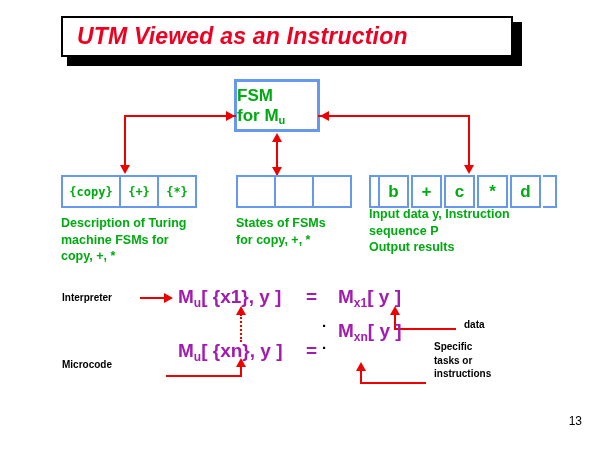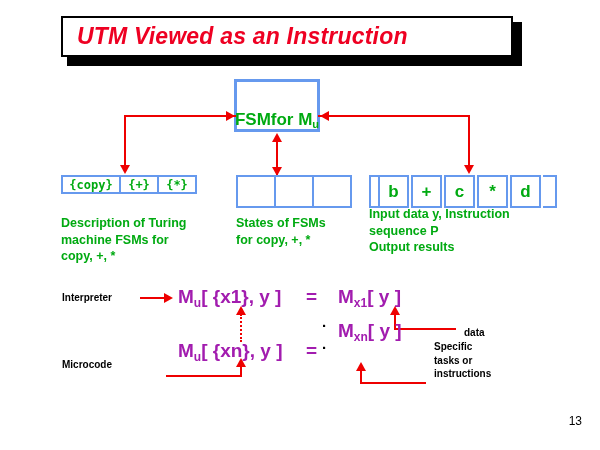--- a/index.html
+++ b/index.html
@@ -44,22 +44,22 @@
 
   
   #fsm-box {
     position: absolute;
     left: 234px; top: 79px;
     width: 86px; height: 53px;
     border: 3px solid #6699ee;
     box-sizing: border-box;
     background: #ffffff;
     display: flex;
-    flex-direction: row;
-    align-items: flex-end;
+    flex-direction: column;
+    align-items: flex-start;
     justify-content: center;
     line-height: 1.12;
   }
   .fsm-line {
     color: #00aa11;
     font-weight: bold;
     font-size: 17px;
     white-space: nowrap;
   }
   .fsm-line sub {
@@ -129,21 +129,21 @@
     box-sizing: border-box;
     background: #ffffff;
     display: flex;
     align-items: center;
     justify-content: center;
     color: #00aa11;
     font-family: "DejaVu Sans Mono", monospace;
     font-weight: bold;
   }
   
-  #tape-desc .cell { height: 19px; font-size: 12px; margin-left: -2px; }
+  #tape-desc .cell { height: 33px; font-size: 12px; margin-left: -2px; }
   #tape-desc .cell:first-child { margin-left: 0; }
   
   #tape-states .cell { height: 33px; width: 40px; margin-left: -2px; }
   #tape-states .cell:first-child { margin-left: 0; }
   
   #tape-data .cell {
     height: 33px; width: 31px; font-size: 17px;
     margin-right: 2px;
     font-family: "Liberation Sans", sans-serif;
   }
@@ -271,21 +271,21 @@
 
 <div class="rline-v-dotted" style="left:240px; top:314px; height:28px;"></div>
 <div class="arrow-up" style="left:236px; top:306px;"></div>
 
 <div class="vdot" style="left:322px; top:314px;">.</div>
 <div class="vdot" style="left:322px; top:336px;">.</div>
 
 <div class="rline-h-thin" style="left:394px; top:328px; width:62px;"></div>
 <div class="rline-v" style="left:394px; top:314px; height:16px;"></div>
 <div class="arrow-up" style="left:390px; top:306px;"></div>
-<div class="blacklabel" style="left:464px; top:326px;">data</div>
+<div class="blacklabel" style="left:464px; top:318px;">data</div>
 
 <div class="eqn" style="left:178px; top:340px;"><span>M</span><sub>u</sub><span>[ {xn}, y ]</span></div>
 <div class="eqn" style="left:306px; top:340px;">=</div>
 <div class="eqn" style="left:338px; top:320px;"><span>M</span><sub>xn</sub><span>[ y ]</span></div>
 
 <div class="blacklabel" style="left:62px; top:358px;">
   <span>Microcode</span><br>
 </div>
 <div class="rline-h-thin" style="left:166px; top:375px; width:74px;"></div>
 <div class="rline-v" style="left:240px; top:366px; height:11px;"></div>

